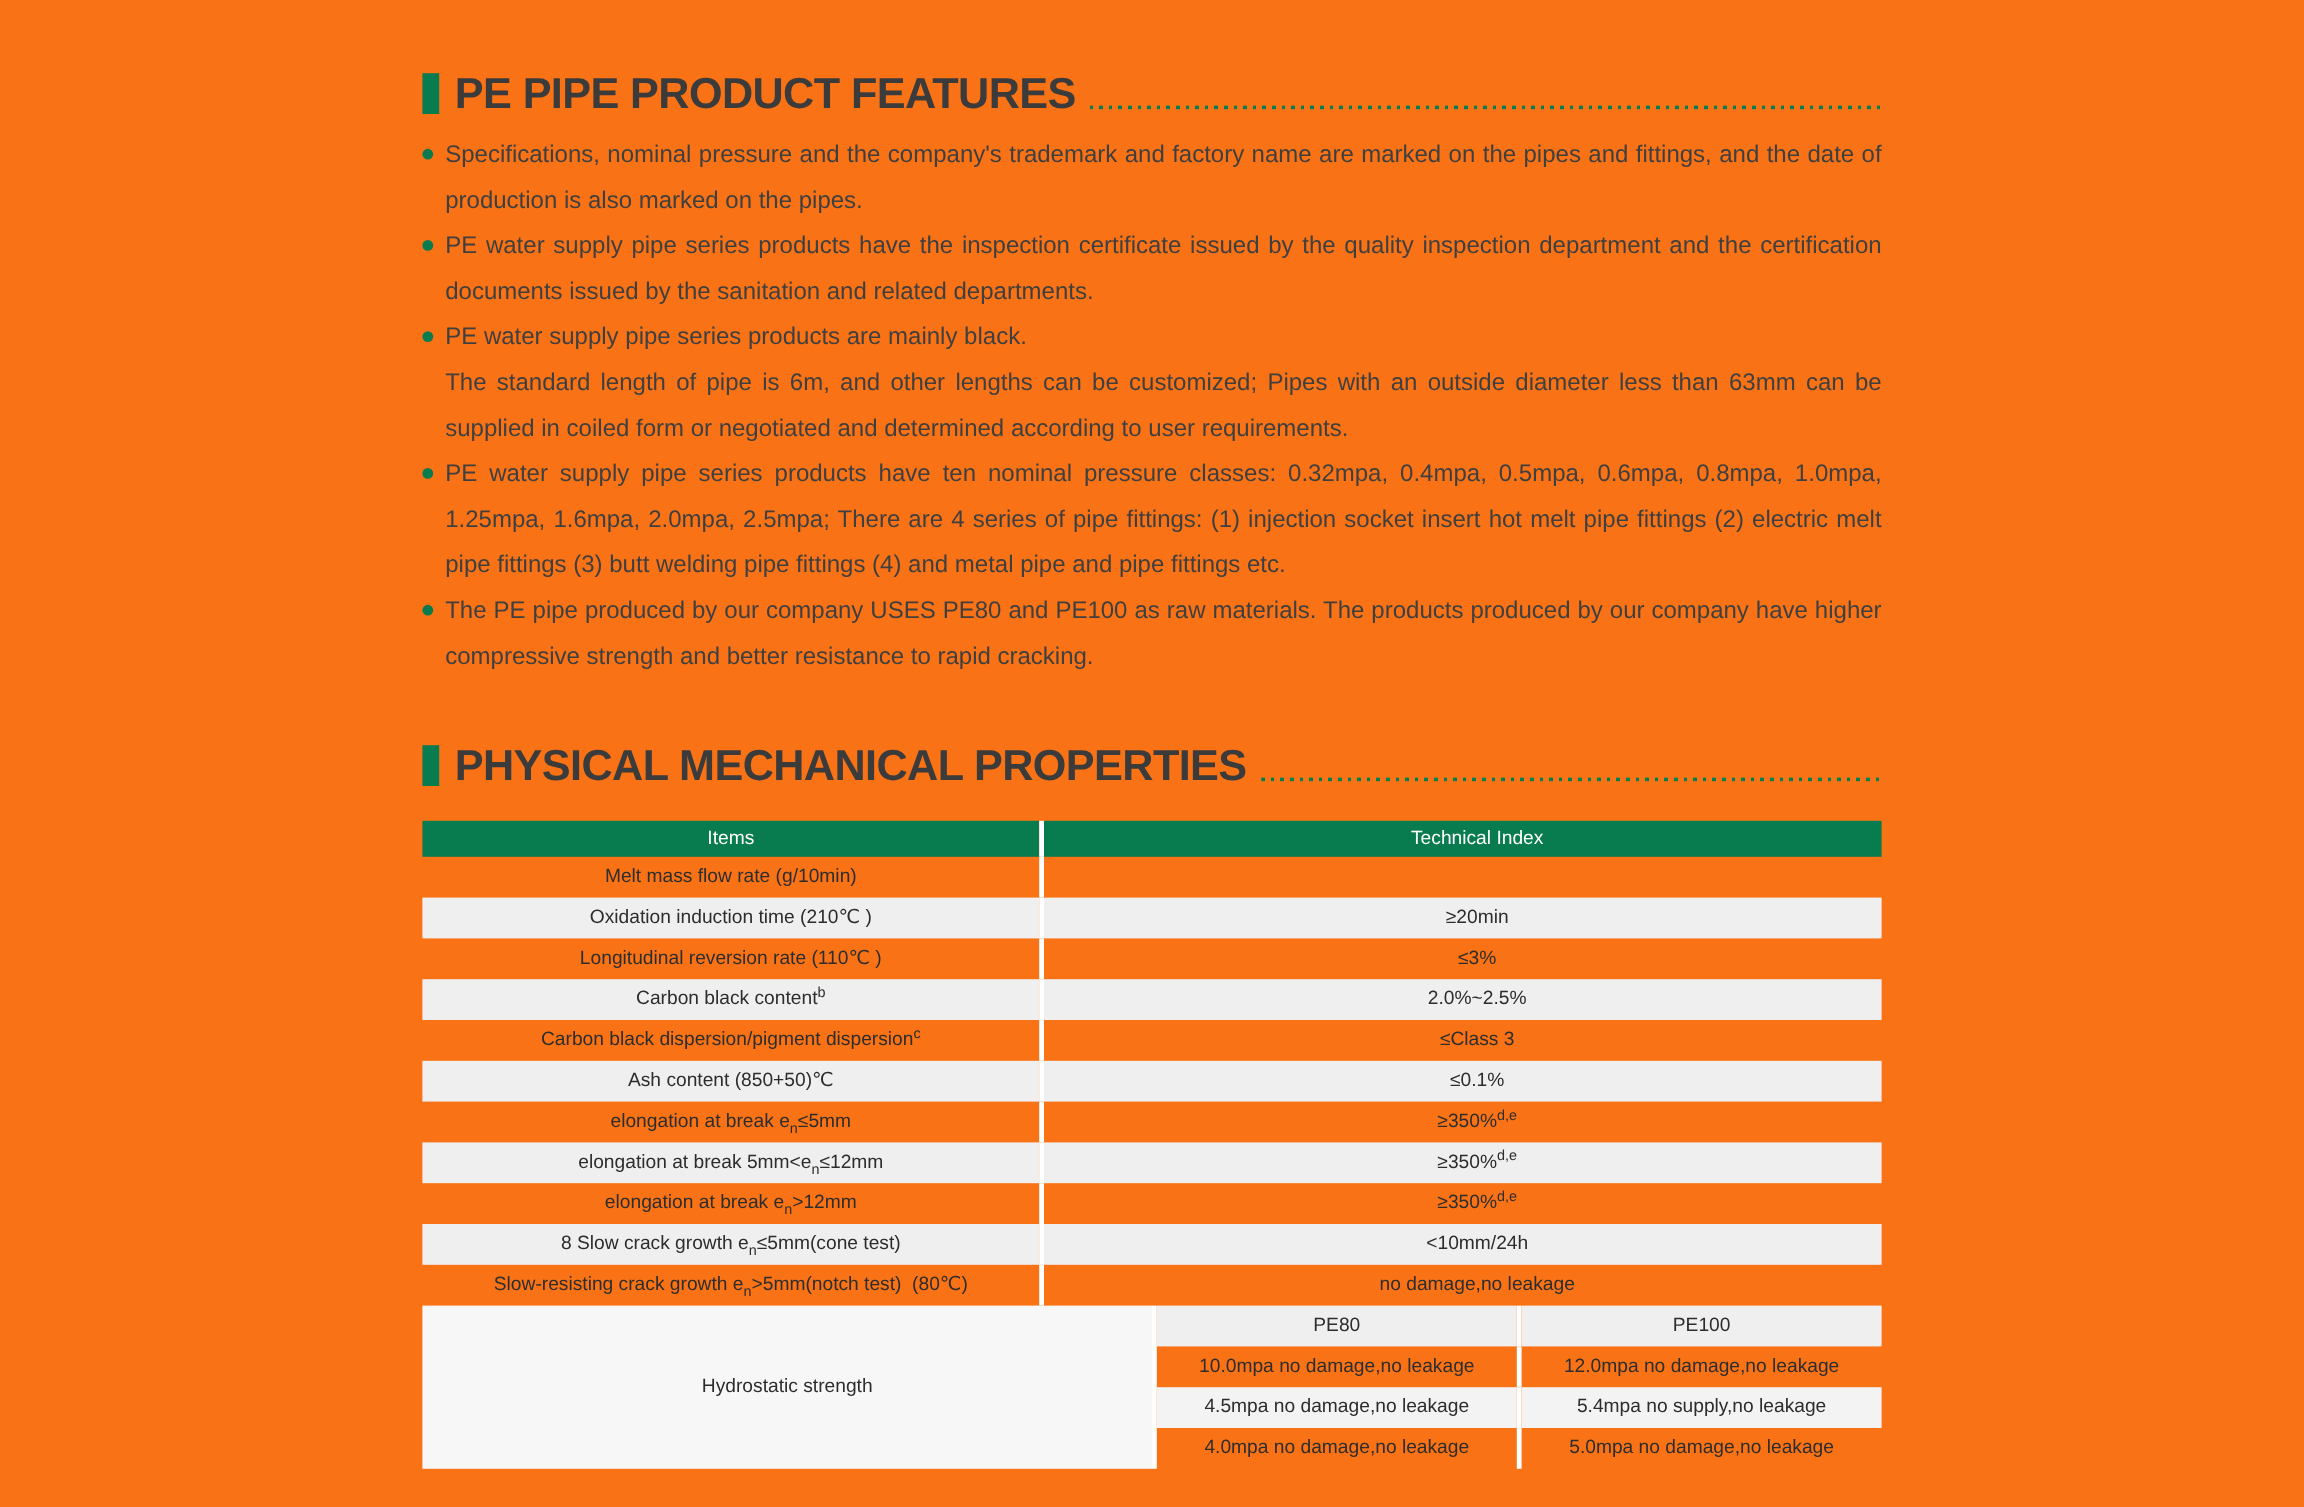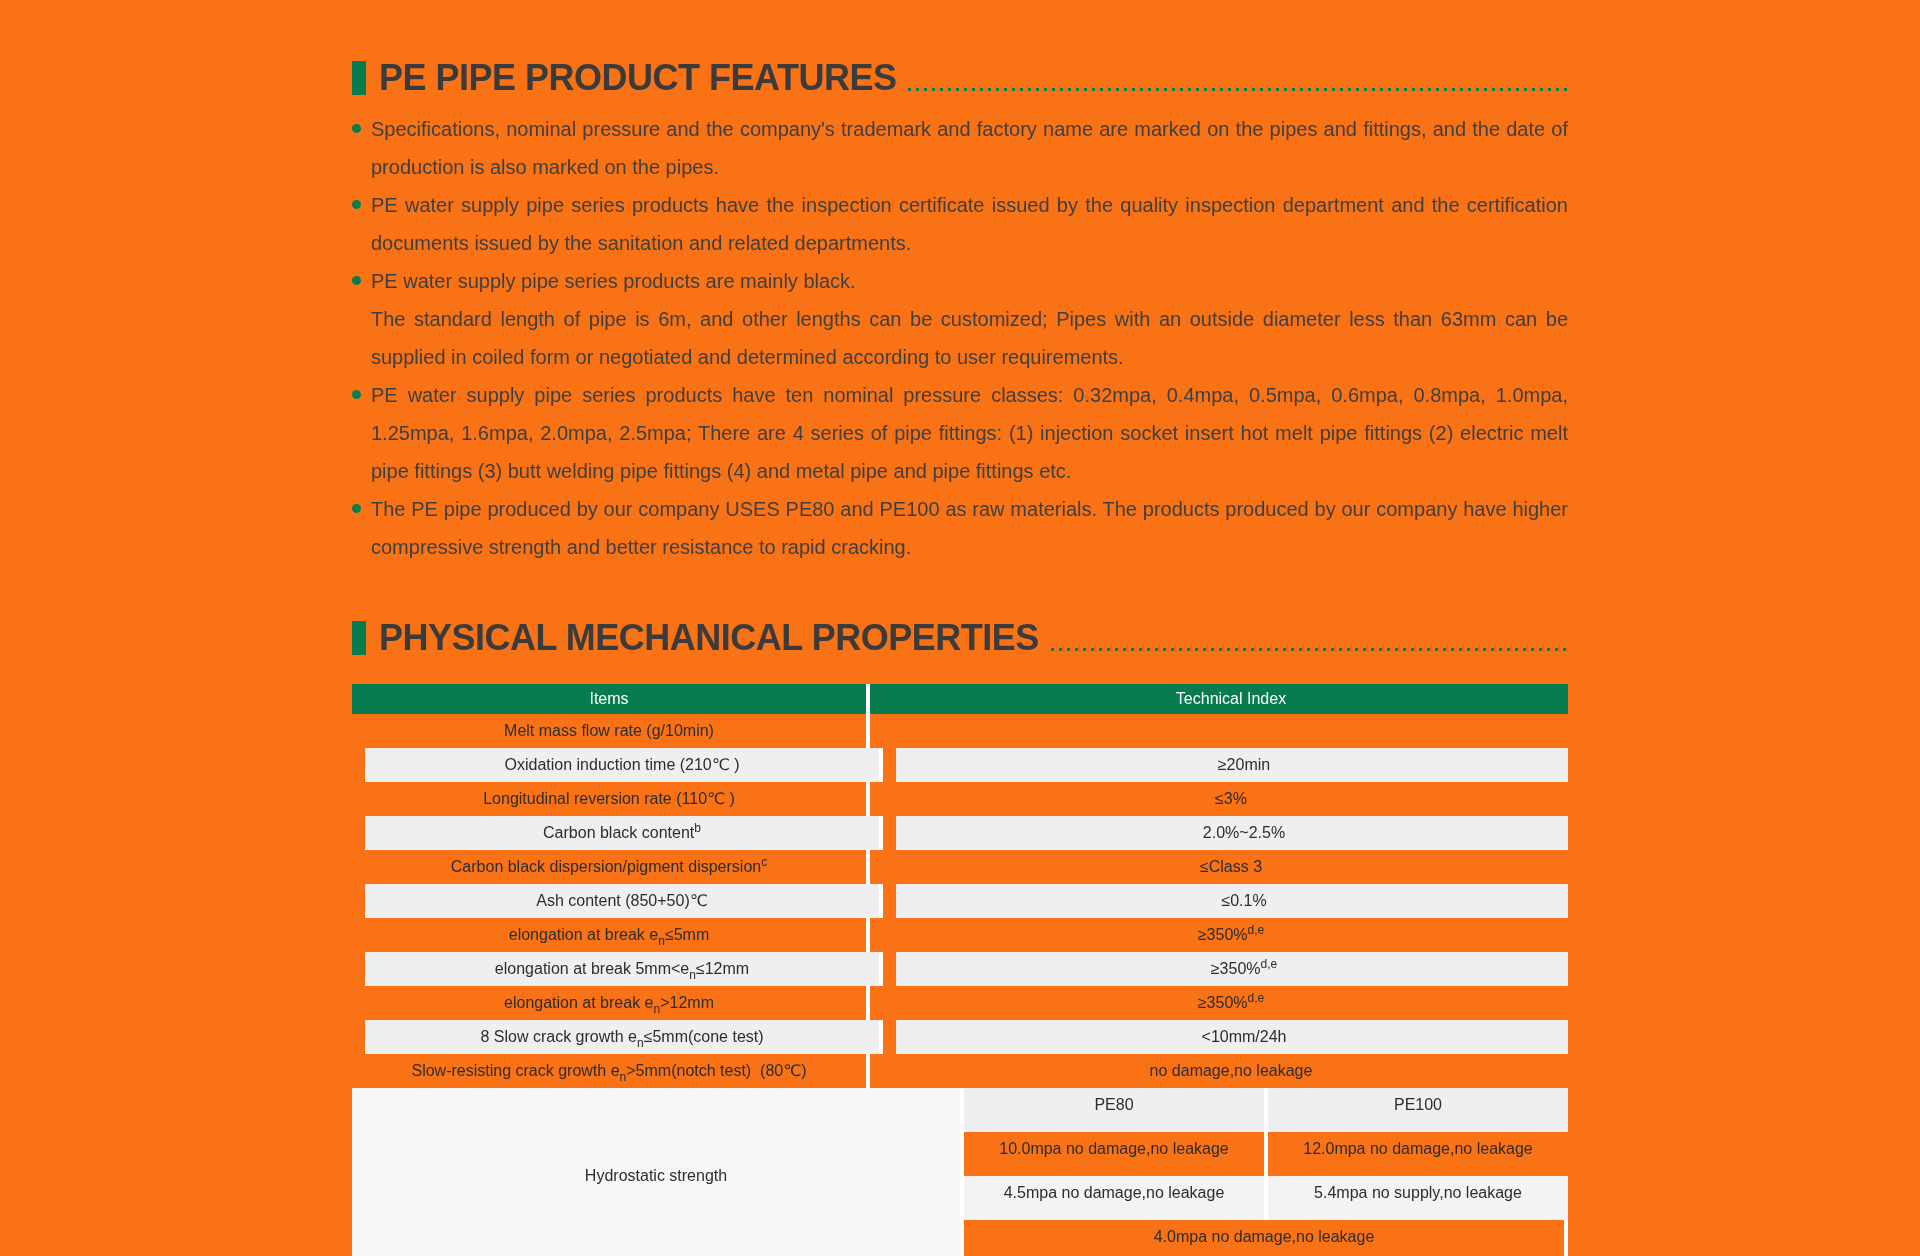--- a/index.html
+++ b/index.html
@@ -63,31 +63,31 @@
   .tr { display: flex; }
   .c { text-align: center; height: 34px; line-height: 34px; }
   .c1 { width: 514px; flex: 0 0 auto; }
   .gap { width: 4px; flex: 0 0 auto; background: #ffffff; }
   .c2 { flex: 1; padding-left: 24px; }
   .thead .c {
     background: var(--accent);
     color: var(--header-text);
     height: 30px; line-height: 30px;
   }
-  .tr.alt .c { background: var(--row-alt); margin-left: 13px; }
+  .tr.alt .c { background: var(--row-alt); }
 
   .hydro { display: flex; }
   .hlabel {
     width: 608px; flex: 0 0 auto;
     background: var(--hydro-bg);
     display: flex; align-items: center; justify-content: center;
     text-align: center;
   }
   .hright { flex: 1; display: flex; flex-direction: column; }
-  .hrow { display: flex; height: 44px; line-height: 34px; text-align: center; }
+  .hrow { display: flex; height: 34px; line-height: 34px; text-align: center; }
   .hrow .hc { flex: 1; }
   .hrow .hgap { width: 4px; flex: 0 0 auto; background: #ffffff; }
   .hrow.alt .hc { background: var(--row-alt); }
   .hrow.alt2 .hc { background: #f3f3f3; }
 
   sup { font-size: 12px; line-height: 0; position: relative; top: -6px; vertical-align: baseline; }
   sub { font-size: 12px; line-height: 0; position: relative; top: 5px; vertical-align: baseline; }
 </style>
 </head>
 <body>
@@ -204,19 +204,20 @@
             <div class="hc">12.0mpa no damage,no leakage</div>
           </div>
           <div class="hrow alt2">
             <div class="hc">4.5mpa no damage,no leakage</div>
             <div class="hgap"></div>
             <div class="hc">5.4mpa no supply,no leakage</div>
           </div>
           <div class="hrow">
             <div class="hc">4.0mpa no damage,no leakage</div>
             <div class="hgap"></div>
+            <div class="hc">5.0mpa no damage,no leakage</div>
           </div>
         </div>
       </div>
     </div>
   </section>
 
 </div>
 
 </body></html>

